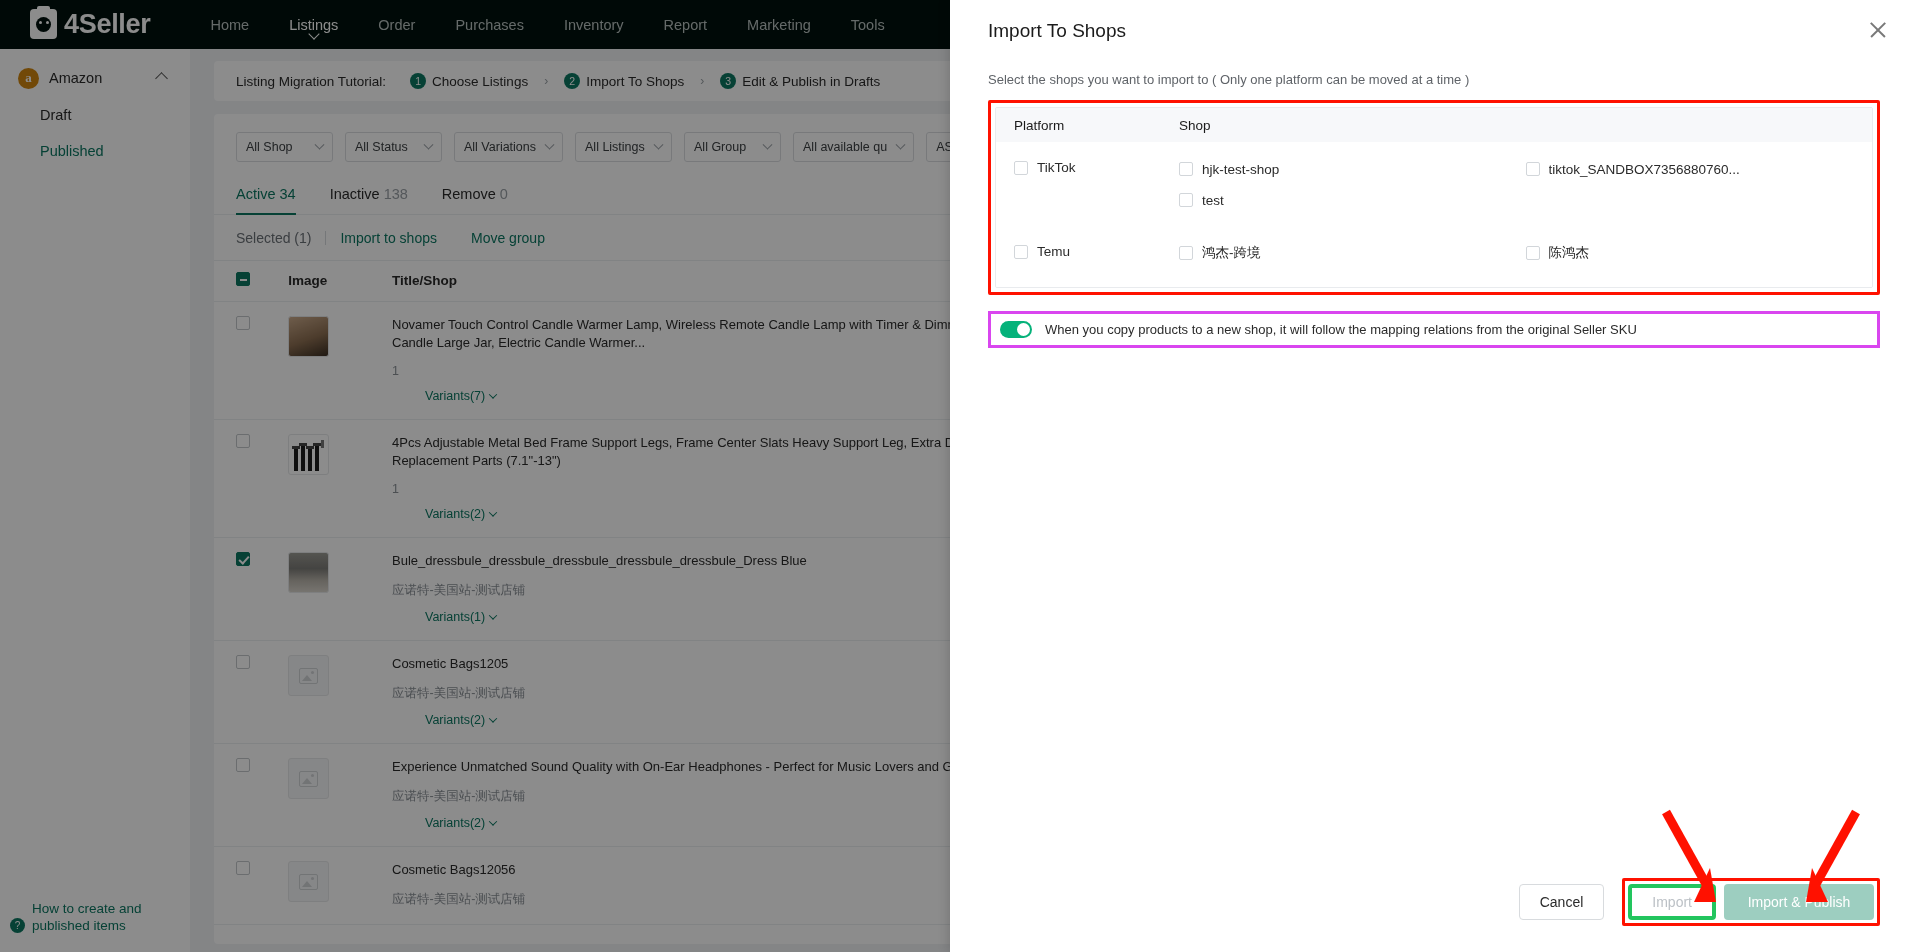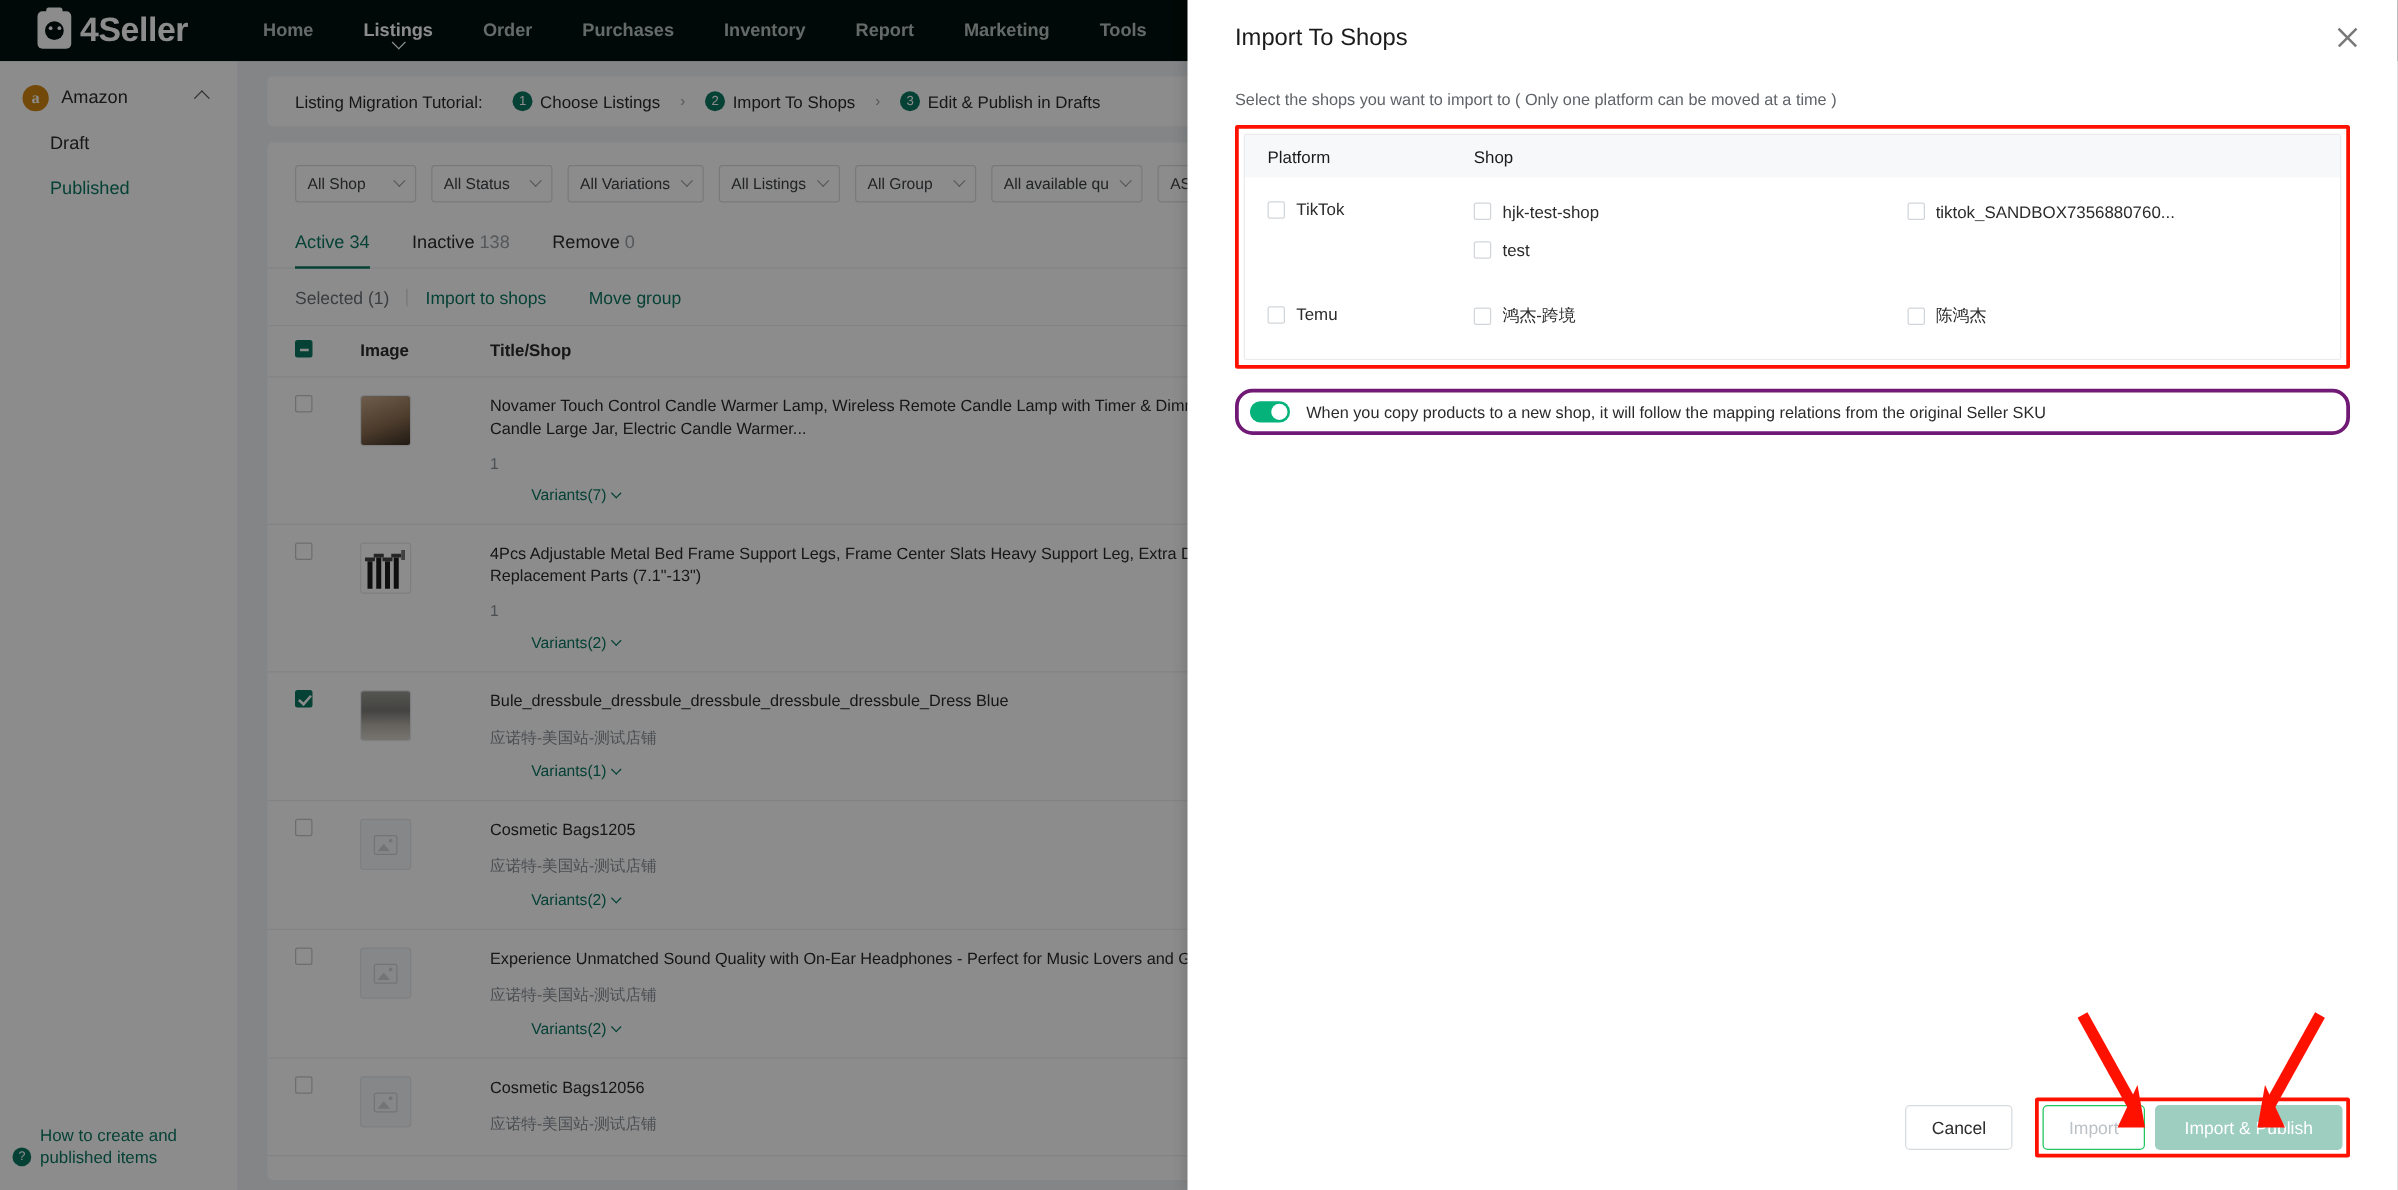--- a/index.html
+++ b/index.html
@@ -36,21 +36,21 @@
     content: ""; position: absolute; top: 4px; width: 3px; height: 3px;
     background: #fff; border-radius: 50%;
   }
   .brand-face::before { left: 2.5px; }
   .brand-face::after { right: 2.5px; }
   .brand-name { color: #fff; font-size: 27px; font-weight: 700; letter-spacing: -.3px; }
 
   .nav-items { display: flex; align-items: center; gap: 0; margin-left: 40px; }
   .nav-item {
     color: #b9c2c0; font-size: 14.5px; padding: 0 20px; height: 49px;
-    display: flex; align-items: center; position: relative; cursor: pointer; font-weight: bold;
+    display: flex; align-items: center; position: relative; cursor: pointer;
   }
   .nav-item.active { color: #fff; }
   .nav-item.active::after {
     content: ""; position: absolute; bottom: 11px; left: 50%;
     transform: translateX(-50%) rotate(45deg);
     width: 7px; height: 7px; border-right: 1.5px solid #fff; border-bottom: 1.5px solid #fff;
   }
 
   
   .sidebar {
@@ -243,41 +243,41 @@
   }
   .shop-name {
     font-size: 13.5px; color: #2b2b2b; white-space: nowrap; overflow: hidden; text-overflow: ellipsis;
     max-width: 245px;
   }
   .cbx-s {
     flex: none; width: 14px; height: 14px; border: 1px solid #d2d6da; border-radius: 2px; background: #fff;
   }
 
   .toggle-hl {
-    margin: 16px 38px 0 38px; border: 3px solid #701a75; border-radius: 14px;
+    margin: 16px 38px 0 38px; border: 3px solid #d946ef; border-radius: 0;
     padding: 7px 9px; display: flex; align-items: center; gap: 13px;
   }
   .switch {
     flex: none; width: 32px; height: 17px; border-radius: 9px; background: #05b27a; position: relative;
   }
   .switch .knob {
     position: absolute; right: 2px; top: 2px; width: 13px; height: 13px; border-radius: 50%; background: #fff;
   }
   .toggle-text { font-size: 13px; color: #2b2b2b; }
 
   .drawer-footer {
     margin-top: auto; padding: 0 38px 26px 38px; display: flex; justify-content: flex-end;
     align-items: center; gap: 0; position: relative;
   }
   .btn {
     height: 36px; border-radius: 4px; font-size: 14px; display: flex; align-items: center;
     justify-content: center; cursor: pointer; padding: 0 20px; white-space: nowrap;
   }
   .btn-cancel { border: 1px solid #d8dbde; background: #fff; color: #2b2b2b; min-width: 78px; }
-  .btn-import { border: 1px solid #22c55e; background: #fff; color: #bcc1c6; min-width: 82px; }
+  .btn-import { border: 4px solid #22c55e; background: #fff; color: #bcc1c6; min-width: 82px; }
   .btn-publish { background: #9dcec0; color: #fff; border: none; min-width: 150px; }
   .btn-hl-wrap {
     border: 3px solid #ff1100; border-radius: 2px; padding: 3px; display: flex; gap: 8px; margin-left: 18px;
   }
 
   
   .arrow { position: absolute; }
 </style>
 </head>
 <body>

